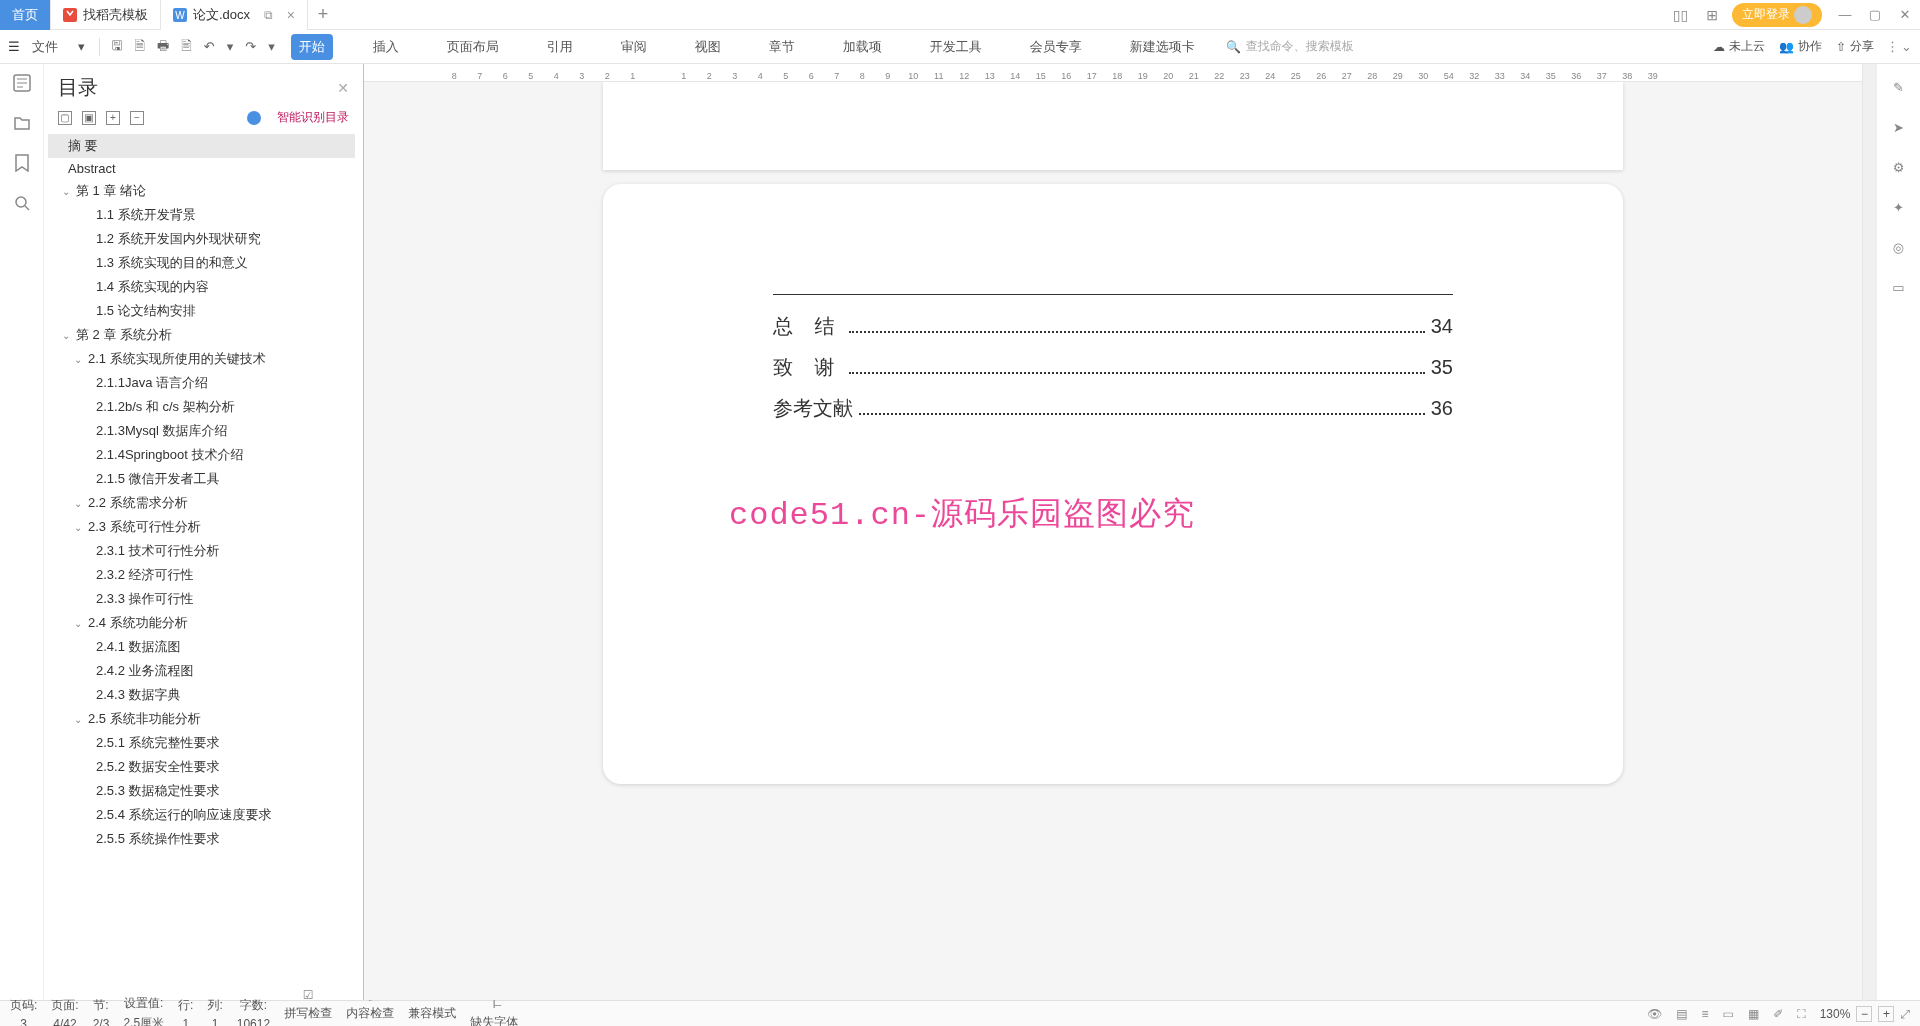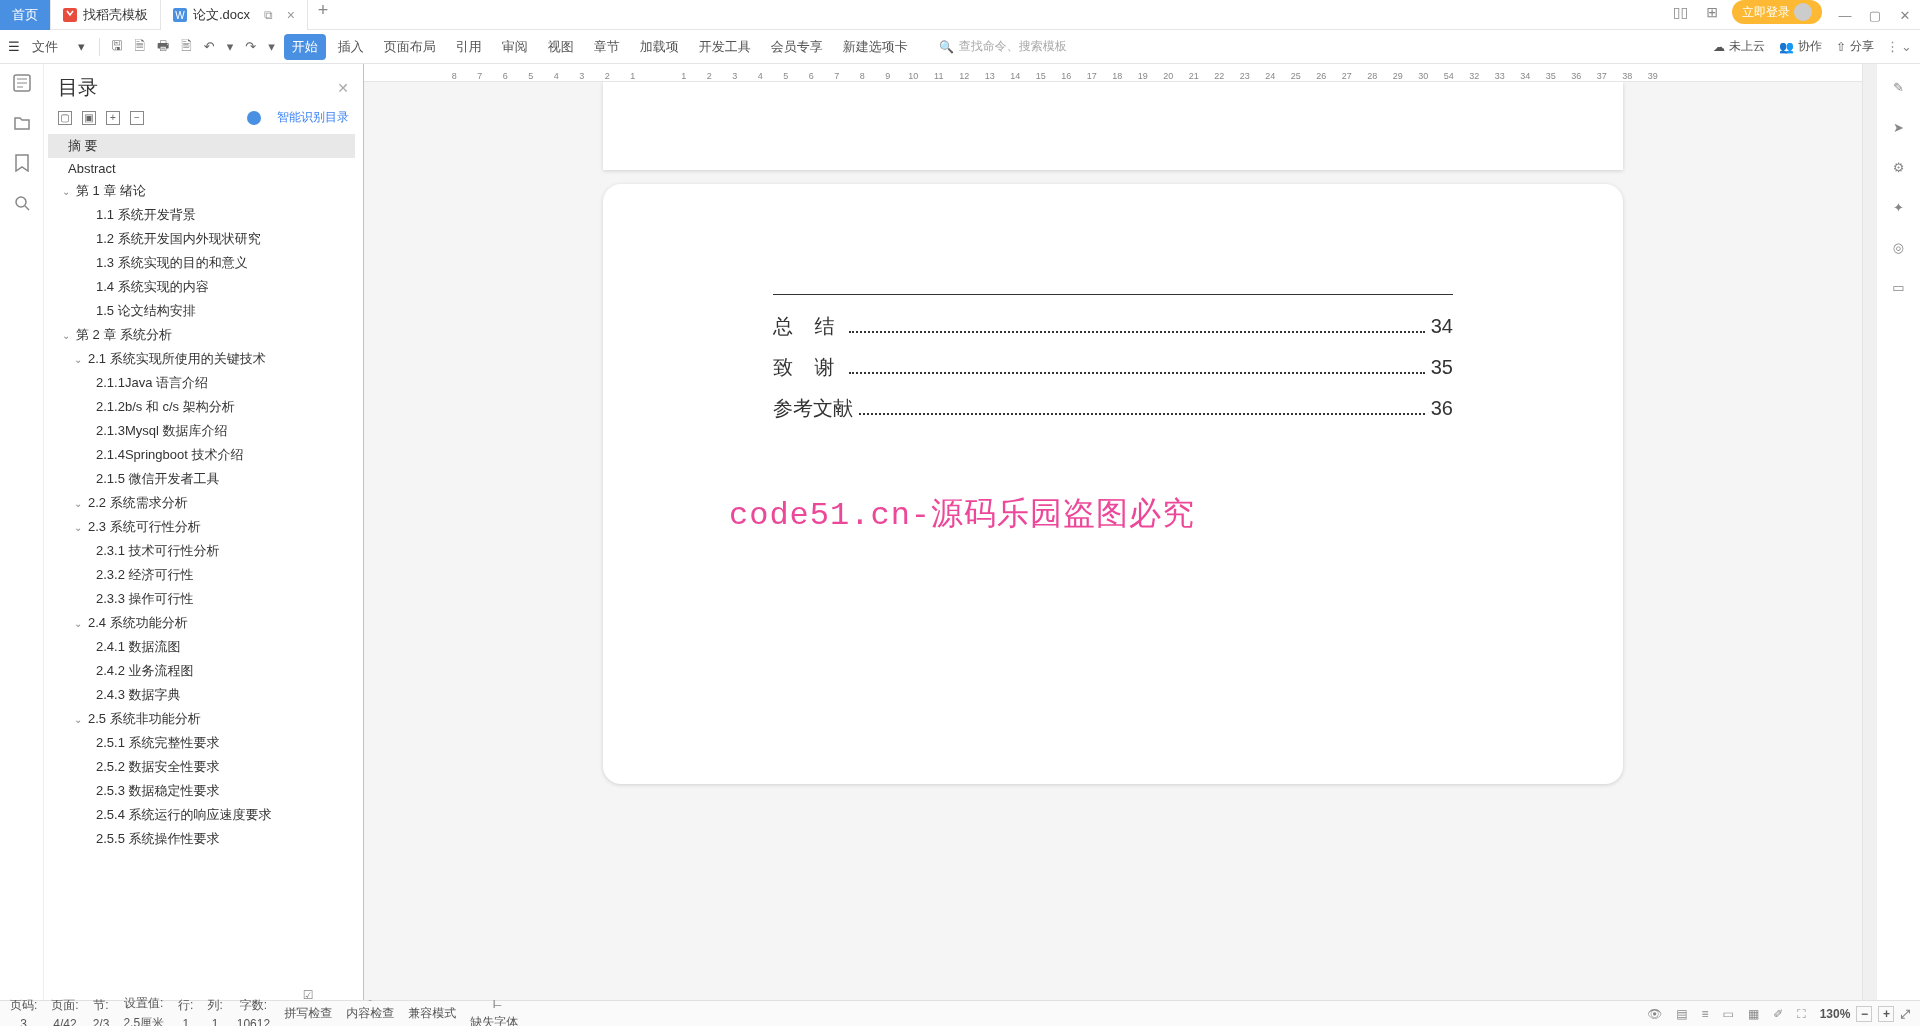--- a/index.html
+++ b/index.html
@@ -1,19 +1,19 @@
 <!DOCTYPE html>
 <html><head>
 <meta charset="utf-8">
 <style>
 * { margin: 0; padding: 0; box-sizing: border-box; font-family: "Microsoft YaHei", "PingFang SC", sans-serif; }
 body { width: 1920px; height: 1026px; overflow: hidden; background: #fff; display: flex; flex-direction: column; font-size: 13px; color: #333; }
 
 
-.titlebar { height: 30px; display: flex; align-items: flex-start; background: #fff; border-bottom: 1px solid #e5e5e5; }
+.titlebar { height: 30px; display: flex; align-items: center; background: #fff; border-bottom: 1px solid #e5e5e5; }
 .titlebar .tab { height: 30px; display: flex; align-items: center; padding: 0 12px; gap: 6px; border-right: 1px solid #e5e5e5; font-size: 13px; }
 .titlebar .tab.home { background: #4a90e2; color: #fff; }
 .titlebar .tab .tab-icon { width: 14px; height: 14px; display: inline-block; }
 .titlebar .tab .tab-close { margin-left: 8px; color: #999; font-size: 14px; }
 .titlebar .tab .tab-popout { margin-left: 8px; color: #999; font-size: 12px; }
 .titlebar .tab.active { background: #fff; }
 .titlebar .new-tab { padding: 0 10px; color: #888; font-size: 18px; }
 .titlebar .spacer { flex: 1; }
 .titlebar .right-icons { display: flex; align-items: center; gap: 10px; padding-right: 8px; }
 .titlebar .right-icons .icon { color: #888; font-size: 14px; padding: 2px 4px; }
@@ -21,41 +21,41 @@
 .titlebar .login-btn .avatar { width: 18px; height: 18px; border-radius: 50%; background: #ccc; display: inline-block; }
 .win-ctrl { display: flex; }
 .win-ctrl div { width: 30px; height: 30px; display: flex; align-items: center; justify-content: center; color: #888; }
 
 
 .toolbar { height: 34px; display: flex; align-items: center; border-bottom: 1px solid #e5e5e5; padding: 0 8px; gap: 4px; }
 .toolbar .file-btn { display: flex; align-items: center; gap: 20px; padding: 0 6px; color: #555; }
 .toolbar .hamburger { display: inline-block; width: 14px; }
 .toolbar .sep { width: 1px; height: 18px; background: #e0e0e0; margin: 0 4px; }
 .toolbar .qa-icon { color: #666; padding: 0 4px; }
-.toolbar .ribbon-tabs { display: flex; gap: 4px; margin-left: 1px; }
+.toolbar .ribbon-tabs { display: flex; gap: 32px; margin-left: 8px; }
 .toolbar .ribbon-tabs .rtab { padding: 4px 8px; color: #555; font-size: 13px; }
 .toolbar .ribbon-tabs .rtab.active { background: #4a90e2; color: #fff; border-radius: 4px; }
 .toolbar .search-box { margin-left: 20px; display: flex; align-items: center; gap: 4px; color: #aaa; font-size: 12px; }
 .toolbar .spacer { flex: 1; }
 .toolbar .right-tools { display: flex; align-items: center; gap: 14px; color: #555; font-size: 12px; }
 .toolbar .right-tools .tool { display: flex; align-items: center; gap: 4px; }
 .toolbar .more-dd { margin-left: 8px; color: #888; display: flex; align-items: center; gap: 2px; }
 
 
 .main { flex: 1; display: flex; overflow: hidden; }
 .left-rail { width: 44px; background: #fff; border-right: 1px solid #eee; display: flex; flex-direction: column; align-items: center; padding-top: 10px; gap: 22px; }
 
 .outline-panel { width: 320px; border-right: 1px solid #c4b5fd; display: flex; flex-direction: column; }
 .outline-header { display: flex; align-items: center; padding: 10px 14px 4px; }
 .outline-header .title { font-size: 20px; font-weight: 500; color: #333; flex: 1; }
 .outline-header .close-x { color: #aaa; font-size: 14px; }
 .outline-tools { display: flex; align-items: center; padding: 4px 14px; gap: 10px; }
 .outline-tools .mini-icon { width: 14px; height: 14px; border: 1px solid #888; display: inline-block; font-size: 10px; line-height: 12px; text-align: center; color: #666; }
 .outline-tools .spacer { flex: 1; }
-.outline-tools .smart-link { display: flex; align-items: center; gap: 16px; color: #3b82f6; font-size: 12px; }
+.outline-tools .smart-link { display: flex; align-items: center; gap: 16px; color: #be185d; font-size: 12px; }
 .outline-tools .smart-link .dot { width: 14px; height: 14px; background: #4a90e2; border-radius: 50%; }
 .outline-list { flex: 1; overflow-y: auto; overflow-x: hidden; padding: 4px 8px 4px 4px; }
 .outline-item { padding: 3px 8px 3px 10px; font-size: 13px; color: #333; white-space: nowrap; display: flex; align-items: center; gap: 4px; }
 .outline-item.selected { background: #e8e8e8; }
 .outline-item .chev { display: inline-block; width: 10px; color: #888; font-size: 10px; }
 .outline-item.l0 { padding-left: 20px; }
 .outline-item.l1 { padding-left: 14px; }
 .outline-item.l2 { padding-left: 26px; }
 .outline-item.l3 { padding-left: 48px; }
 
@@ -77,21 +77,21 @@
 
 .right-rail { width: 44px; background: #fff; border-left: 1px solid #eee; display: flex; flex-direction: column; align-items: center; padding-top: 14px; gap: 22px; }
 .right-rail .ric { width: 18px; height: 18px; color: #888; display: flex; align-items: center; justify-content: center; }
 .vscroll { width: 14px; background: #f0f0f0; border-left: 1px solid #e5e5e5; }
 
 
 .statusbar { height: 26px; border-top: 1px solid #e0e0e0; display: flex; align-items: center; padding: 0 10px; font-size: 12px; color: #555; gap: 14px; background: #fafafa; }
 .statusbar .spacer { flex: 1; }
 .statusbar .sb-item { display: flex; align-items: center; gap: 3px; flex-direction: column; }
 .statusbar .sb-icon { color: #888; }
-.statusbar .zoom-ctrl { display: flex; align-items: center; gap: 6px; font-weight: bold; }
+.statusbar .zoom-ctrl { display: flex; align-items: center; gap: 6px; }
 .statusbar .zoom-btn { width: 16px; height: 16px; border: 1px solid #ccc; display: flex; align-items: center; justify-content: center; font-size: 12px; }
 
 svg { display: block; }
 </style>
 </head>
 <body>
 
 <div class="titlebar">
   <div class="tab home">
       <span>首页</span>

